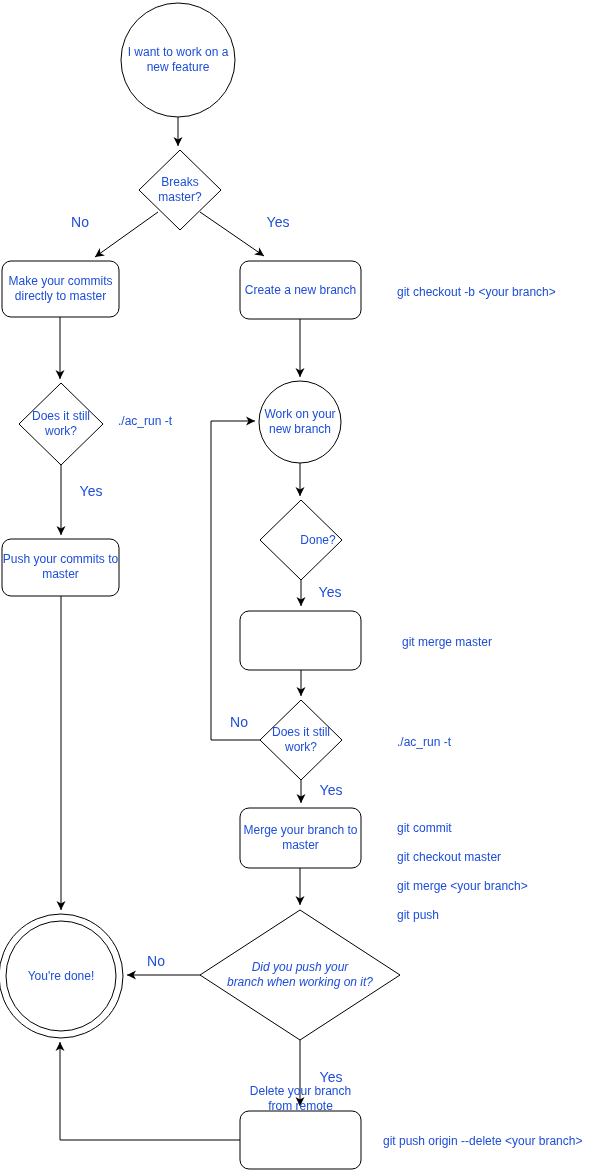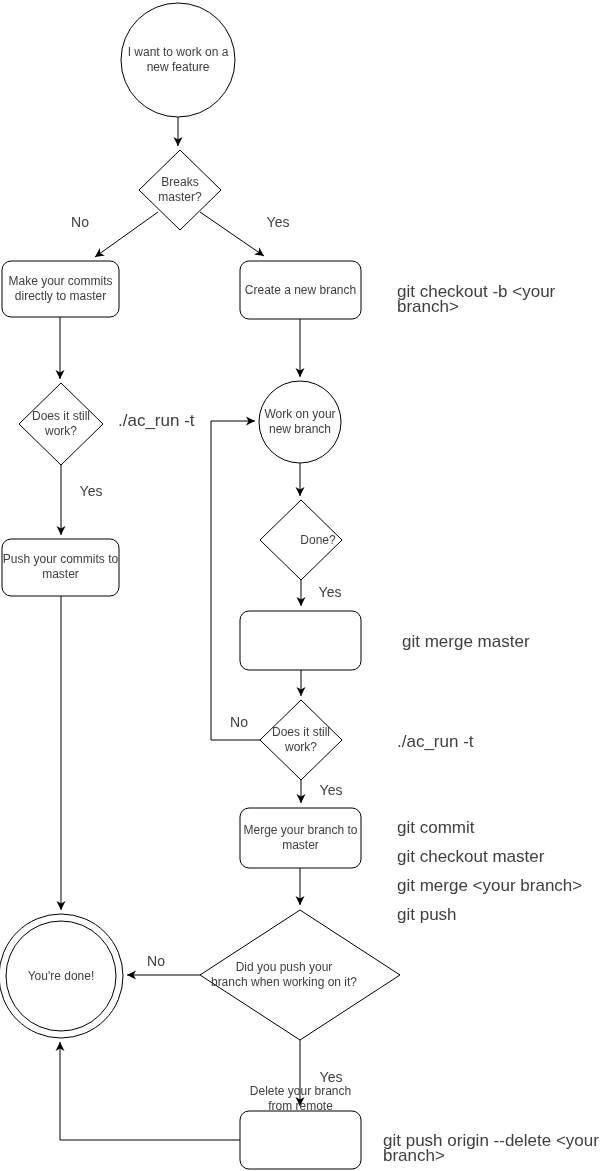--- a/index.html
+++ b/index.html
@@ -2,41 +2,41 @@
 <html><head>
 <meta charset="utf-8">
 <style>
   html, body { margin: 0; padding: 0; background: #ffffff; }
   .canvas {
     position: relative;
     width: 606px;
     height: 1171px;
     background: #ffffff;
     font-family: "Liberation Sans", sans-serif;
-    color: #404040;
+    color: #1d4ed8;
     overflow: hidden;
   }
   .canvas svg { position: absolute; top: 0; left: 0; }
   .lbl {
     position: absolute;
     font-size: 12px;
     line-height: 15px;
     text-align: center;
     white-space: pre-line;
   }
   .elbl {
     position: absolute;
     font-size: 14px;
     line-height: 14px;
     width: 40px;
     text-align: center;
   }
   .ann {
     position: absolute;
-    font-size: 17px;
+    font-size: 12px;
     line-height: 14.5px;
     text-align: left;
     white-space: pre-line;
   }
 </style>
 </head>
 <body>
 
 <div class="canvas">
 
@@ -95,21 +95,21 @@
 work?</div>
   <div class="lbl" style="left:-10px; top:552px;  width:141px;">Push your commits to
 master</div>
   <div class="lbl" style="left:230px; top:407px;  width:140px;">Work on your
 new branch</div>
   <div class="lbl" style="left:248px; top:533px;  width:140px;">Done?</div>
   <div class="lbl" style="left:231px; top:725px;  width:140px;">Does it still
 work?</div>
   <div class="lbl" style="left:230px; top:823px;  width:141px;">Merge your branch to
 master</div>
-  <div class="lbl" style="left:194px; top:960px;  width:180px;">Did you push your
+  <div class="lbl" style="left:210px; top:960px;  width:180px;font-style:italic;">Did you push your
 branch when working on it?</div>
   <div class="lbl" style="left:-9px;  top:969px;  width:140px;">You're done!</div>
   <div class="lbl" style="left:230px; top:1069px; width:141px;margin-top:15px;">Delete your branch
 from remote</div>
 
   <div class="elbl" style="left:60px;  top:215px;">No</div>
   <div class="elbl" style="left:258px; top:215px;">Yes</div>
   <div class="elbl" style="left:71px;  top:484px;">Yes</div>
   <div class="elbl" style="left:310px; top:585px;">Yes</div>
   <div class="elbl" style="left:219px; top:715px;">No</div>

